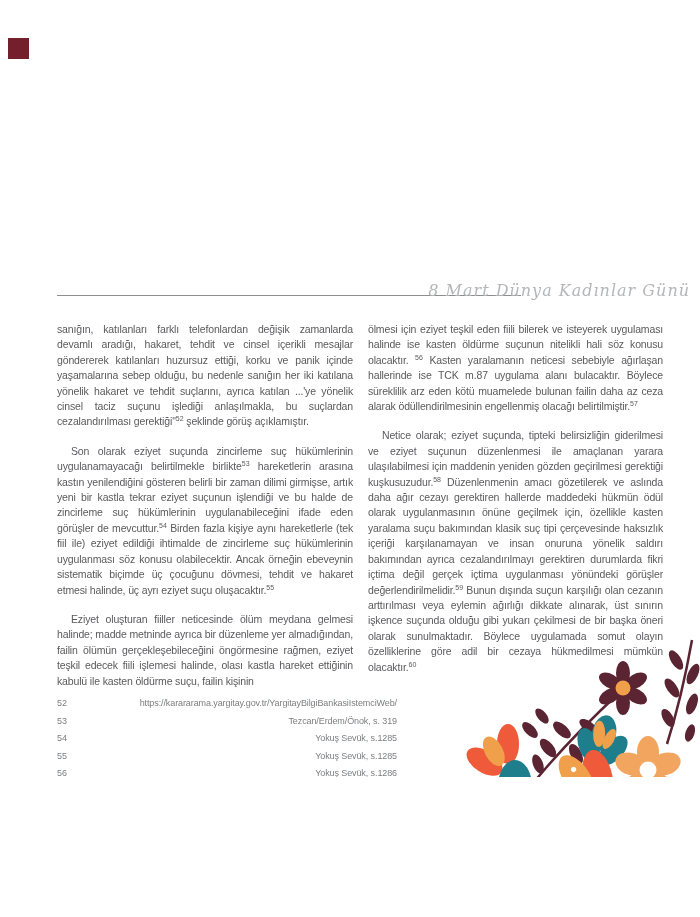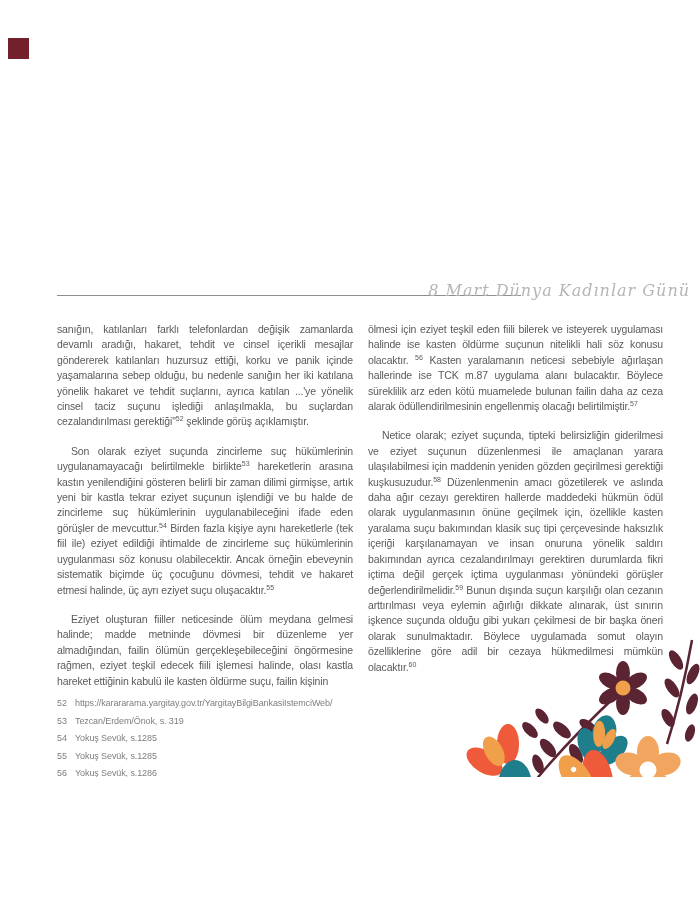--- a/index.html
+++ b/index.html
@@ -29,42 +29,42 @@
     text-align:justify;text-indent:14px;margin-bottom:14px;
   }
   .para.first{text-indent:0;}
   .para sup{font-size:7px;line-height:0;vertical-align:super;letter-spacing:0;}
   .footnotes{position:absolute;left:57px;top:699px;width:340px;}
   .footnote-row{
     display:flex;align-items:baseline;margin-bottom:8px;
     font-size:9px;line-height:9.5px;color:var(--fncolor);letter-spacing:-0.1px;
   }
   .footnote-num{flex:0 0 18px;}
-  .footnote-text{flex:1;white-space:nowrap;}
+  .footnote-text{flex:1;white-space:nowrap;text-align:right;}
   .flower-decoration{position:absolute;left:460px;top:630px;width:240px;height:260px;}
   .page-number{
     position:absolute;right:17px;top:831px;font-size:17px;color:#4d4d4f;
     letter-spacing:0.3px;z-index:5;
   }
 </style>
 </head>
 <body>
 
 <div class="page">
 
   <div class="corner-square"></div>
 
   <div class="header-rule"></div>
   <div class="header-title">8 Mart Dünya Kadınlar Günü</div>
 
   <div class="columns">
     <div class="column" id="col-left">
         <p class="para first">sanığın, katılanları farklı telefonlardan değişik zamanlarda devamlı aradığı, hakaret, tehdit ve cinsel içerikli mesajlar göndererek katılanları huzursuz ettiği, korku ve panik içinde yaşamalarına sebep olduğu, bu nedenle sanığın her iki katılana yönelik hakaret ve tehdit suçlarını, ayrıca katılan ...'ye yönelik cinsel taciz suçunu işlediği anlaşılmakla, bu suçlardan cezalandırılması gerektiği"<sup>52</sup> şeklinde görüş açıklamıştır.</p>
         <p class="para">Son olarak eziyet suçunda zincirleme suç hükümlerinin uygulanamayacağı belirtilmekle birlikte<sup>53</sup> hareketlerin arasına kastın yenilendiğini gösteren belirli bir zaman dilimi girmişse, artık yeni bir kastla tekrar eziyet suçunun işlendiği ve bu halde de zincirleme suç hükümlerinin uygulanabileceğini ifade eden görüşler de mevcuttur.<sup>54</sup> Birden fazla kişiye aynı hareketlerle (tek fiil ile) eziyet edildiği ihtimalde de zincirleme suç hükümlerinin uygulanması söz konusu olabilecektir. Ancak örneğin ebeveynin sistematik biçimde üç çocuğunu dövmesi, tehdit ve hakaret etmesi halinde, üç ayrı eziyet suçu oluşacaktır.<sup>55</sup></p>
-        <p class="para">Eziyet oluşturan fiiller neticesinde ölüm meydana gelmesi halinde; madde metninde dövmesi bir düzenleme yer almadığından, failin ölümün gerçekleşebileceğini öngörmesine rağmen, eziyet teşkil edecek fiili işlemesi halinde, olası kastla hareket ettiğinin kabulü ile kasten öldürme suçu, failin kişinin</p>
+        <p class="para">Eziyet oluşturan fiiller neticesinde ölüm meydana gelmesi halinde; madde metninde ayrıca bir düzenleme yer almadığından, failin ölümün gerçekleşebileceğini öngörmesine rağmen, eziyet teşkil edecek fiili işlemesi halinde, olası kastla hareket ettiğinin kabulü ile kasten öldürme suçu, failin kişinin</p>
       </div>
     <div class="column" id="col-right">
         <p class="para first">ölmesi için eziyet teşkil eden fiili bilerek ve isteyerek uygulaması halinde ise kasten öldürme suçunun nitelikli hali söz konusu olacaktır. <sup>56</sup> Kasten yaralamanın neticesi sebebiyle ağırlaşan hallerinde ise TCK m.87 uygulama alanı bulacaktır. Böylece süreklilik arz eden kötü muamelede bulunan failin daha az ceza alarak ödüllendirilmesinin engellenmiş olacağı belirtilmiştir.<sup>57</sup></p>
         <p class="para">Netice olarak; eziyet suçunda, tipteki belirsizliğin giderilmesi ve eziyet suçunun düzenlenmesi ile amaçlanan yarara ulaşılabilmesi için maddenin yeniden gözden geçirilmesi gerektiği kuşkusuzudur.<sup>58</sup> Düzenlenmenin amacı gözetilerek ve aslında daha ağır cezayı gerektiren hallerde maddedeki hükmün ödül olarak uygulanmasının önüne geçilmek için, özellikle kasten yaralama suçu bakımından klasik suç tipi çerçevesinde haksızlık içeriği karşılanamayan ve insan onuruna yönelik saldırı bakımından ayrıca cezalandırılmayı gerektiren durumlarda fikri içtima değil gerçek içtima uygulanması yönündeki görüşler değerlendirilmelidir.<sup>59</sup> Bunun dışında suçun karşılığı olan cezanın arttırılması veya eylemin ağırlığı dikkate alınarak, üst sınırın işkence suçunda olduğu gibi yukarı çekilmesi de bir başka öneri olarak sunulmaktadır. Böylece uygulamada somut olayın özelliklerine göre adil bir cezaya hükmedilmesi mümkün olacaktır.<sup>60</sup></p>
       </div>
   </div>
 
   <div class="footnotes" id="footnotes">
       <div class="footnote-row">
         <span class="footnote-num">52</span>

